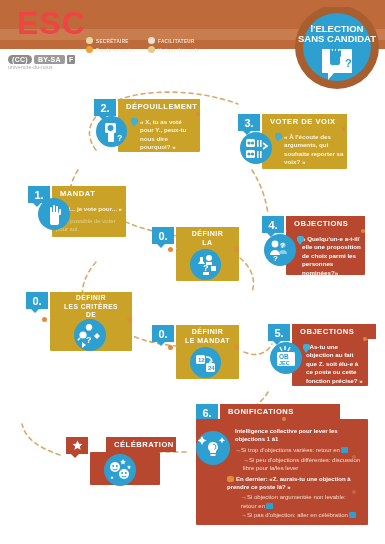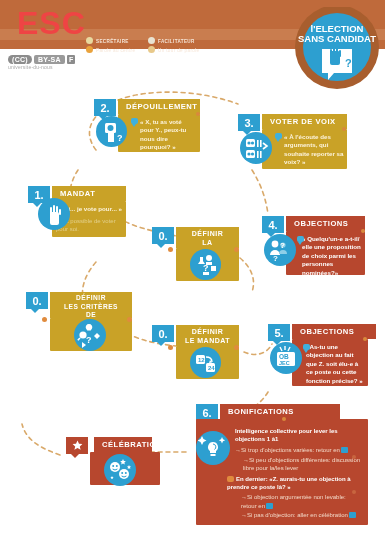--- a/index.html
+++ b/index.html
@@ -369,21 +369,21 @@
   <div class="dot-sm" style="left:352px; top:455px; background:#c8653f;"></div>
   <div class="dot-sm" style="left:352px; top:490px; background:#c8653f;"></div>
 </div>
 
 <div class="node">
   <div class="badge red" style="left:66px; top:437px; width:22px;">
     <svg width="11" height="11" viewBox="0 0 11 11">
       <path d="M5.5 0.5 l1.5 3.2 3.4 .4 -2.6 2.3 .8 3.4 -3.1 -1.8 -3.1 1.8 .8 -3.4 -2.6 -2.3 3.4 -.4z" fill="#ffffff"></path>
     </svg>
   </div>
-  <div class="title-bar red" style="left:94px; top:437px; width:58px;">CÉLÉBRATION</div>
+  <div class="title-bar red" style="left:106px; top:437px; width:70px;">CÉLÉBRATION</div>
   <div class="body-box red" style="left:90px; top:452px; width:70px; height:33px;"></div>
   <div class="circ" style="left:104px; top:454px; width:32px; height:32px;">
     <svg width="28" height="28" viewBox="0 0 28 28">
       <circle cx="9" cy="11" r="5" fill="#ffffff"></circle>
       <circle cx="7.2" cy="10" r="1" fill="#2d9fd0"></circle>
         <circle cx="10.8" cy="10" r="1" fill="#2d9fd0"></circle>
       <path d="M6.6 13 q2.4 2 4.8 0" stroke="#2d9fd0" stroke-width="1" fill="none"></path>
       <circle cx="18" cy="18" r="5" fill="#ffffff"></circle>
       <circle cx="16.2" cy="17" r="1" fill="#2d9fd0"></circle>
         <circle cx="19.8" cy="17" r="1" fill="#2d9fd0"></circle>

